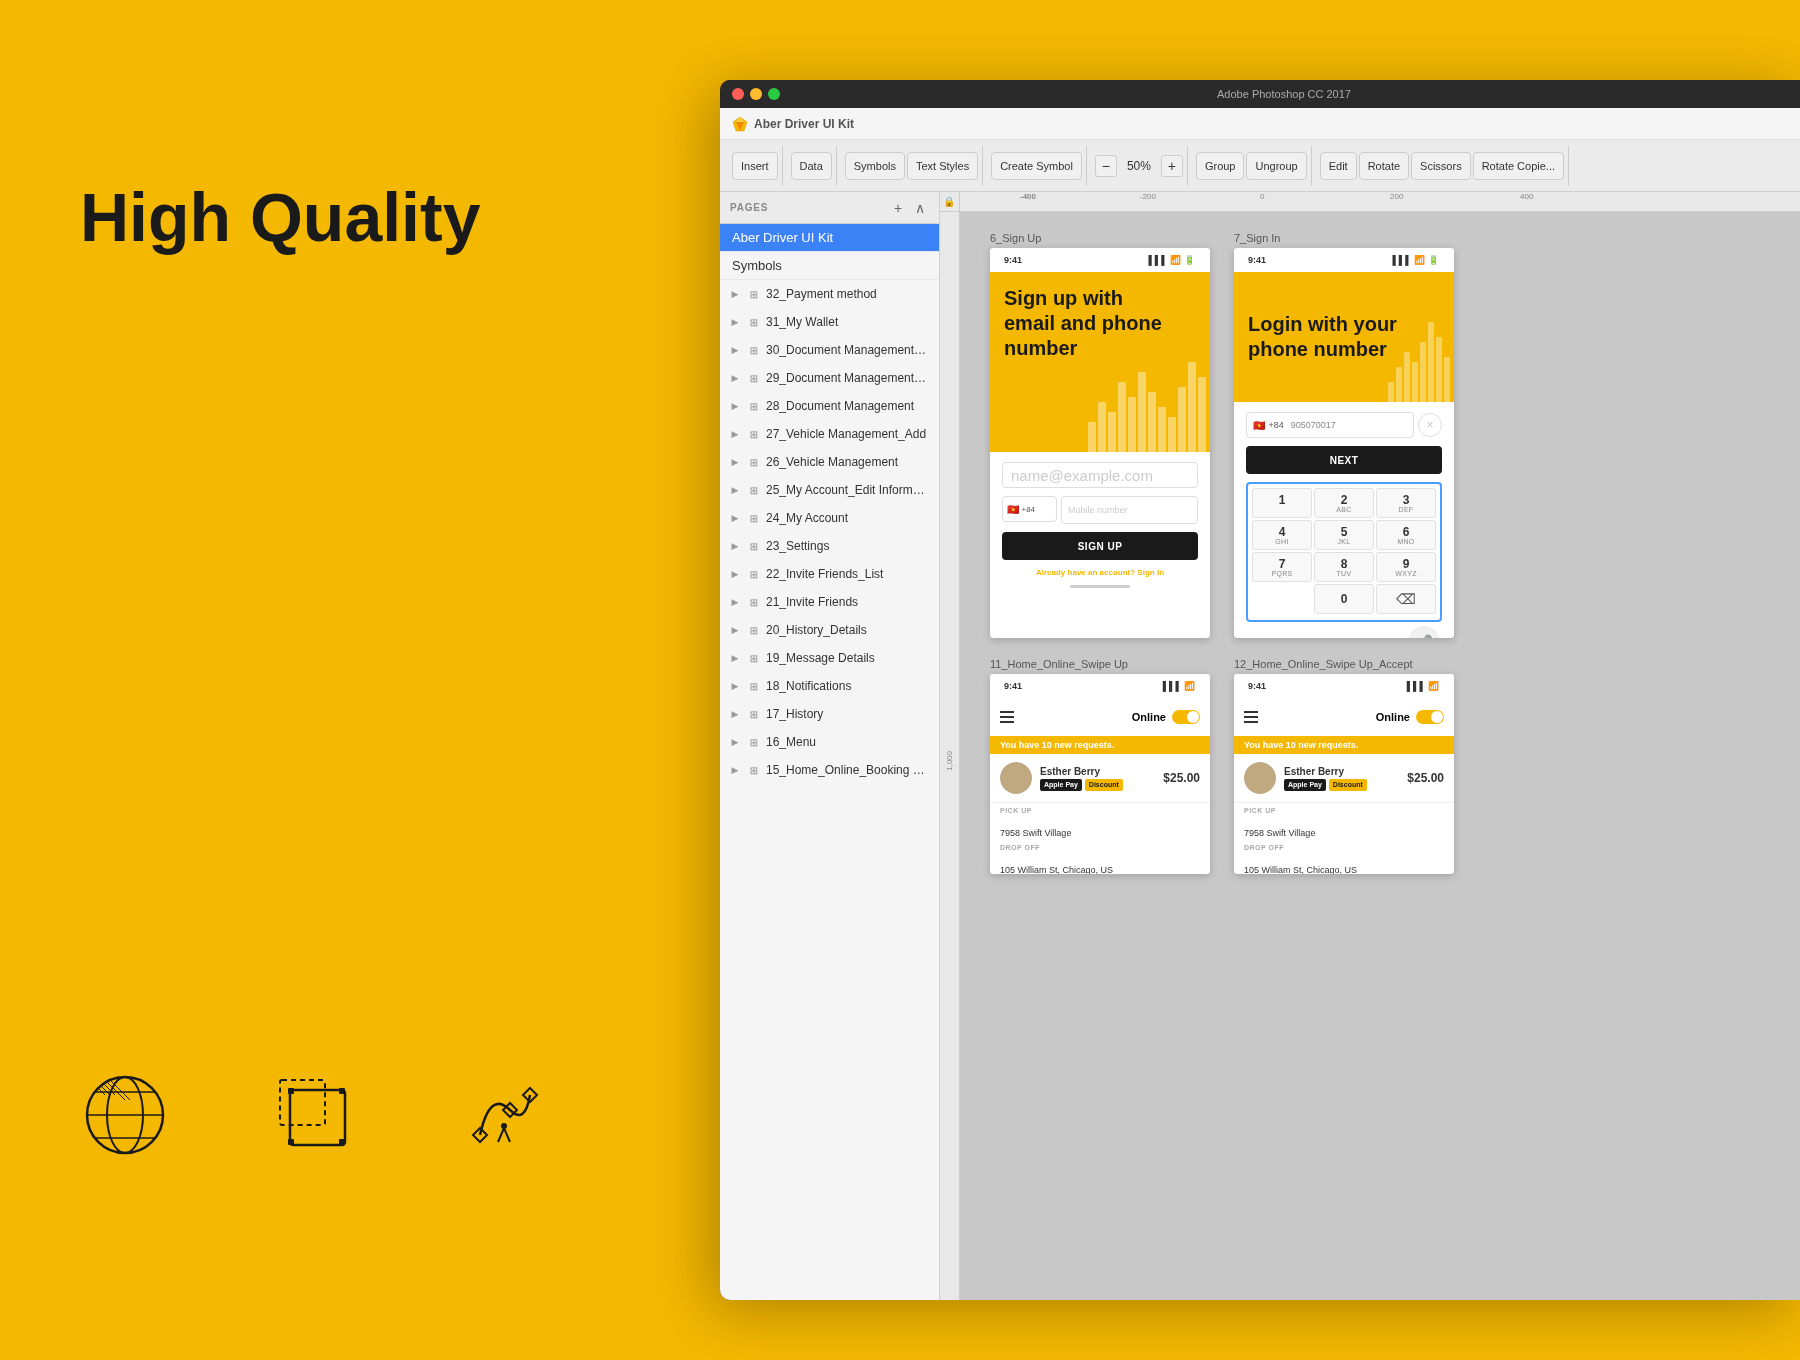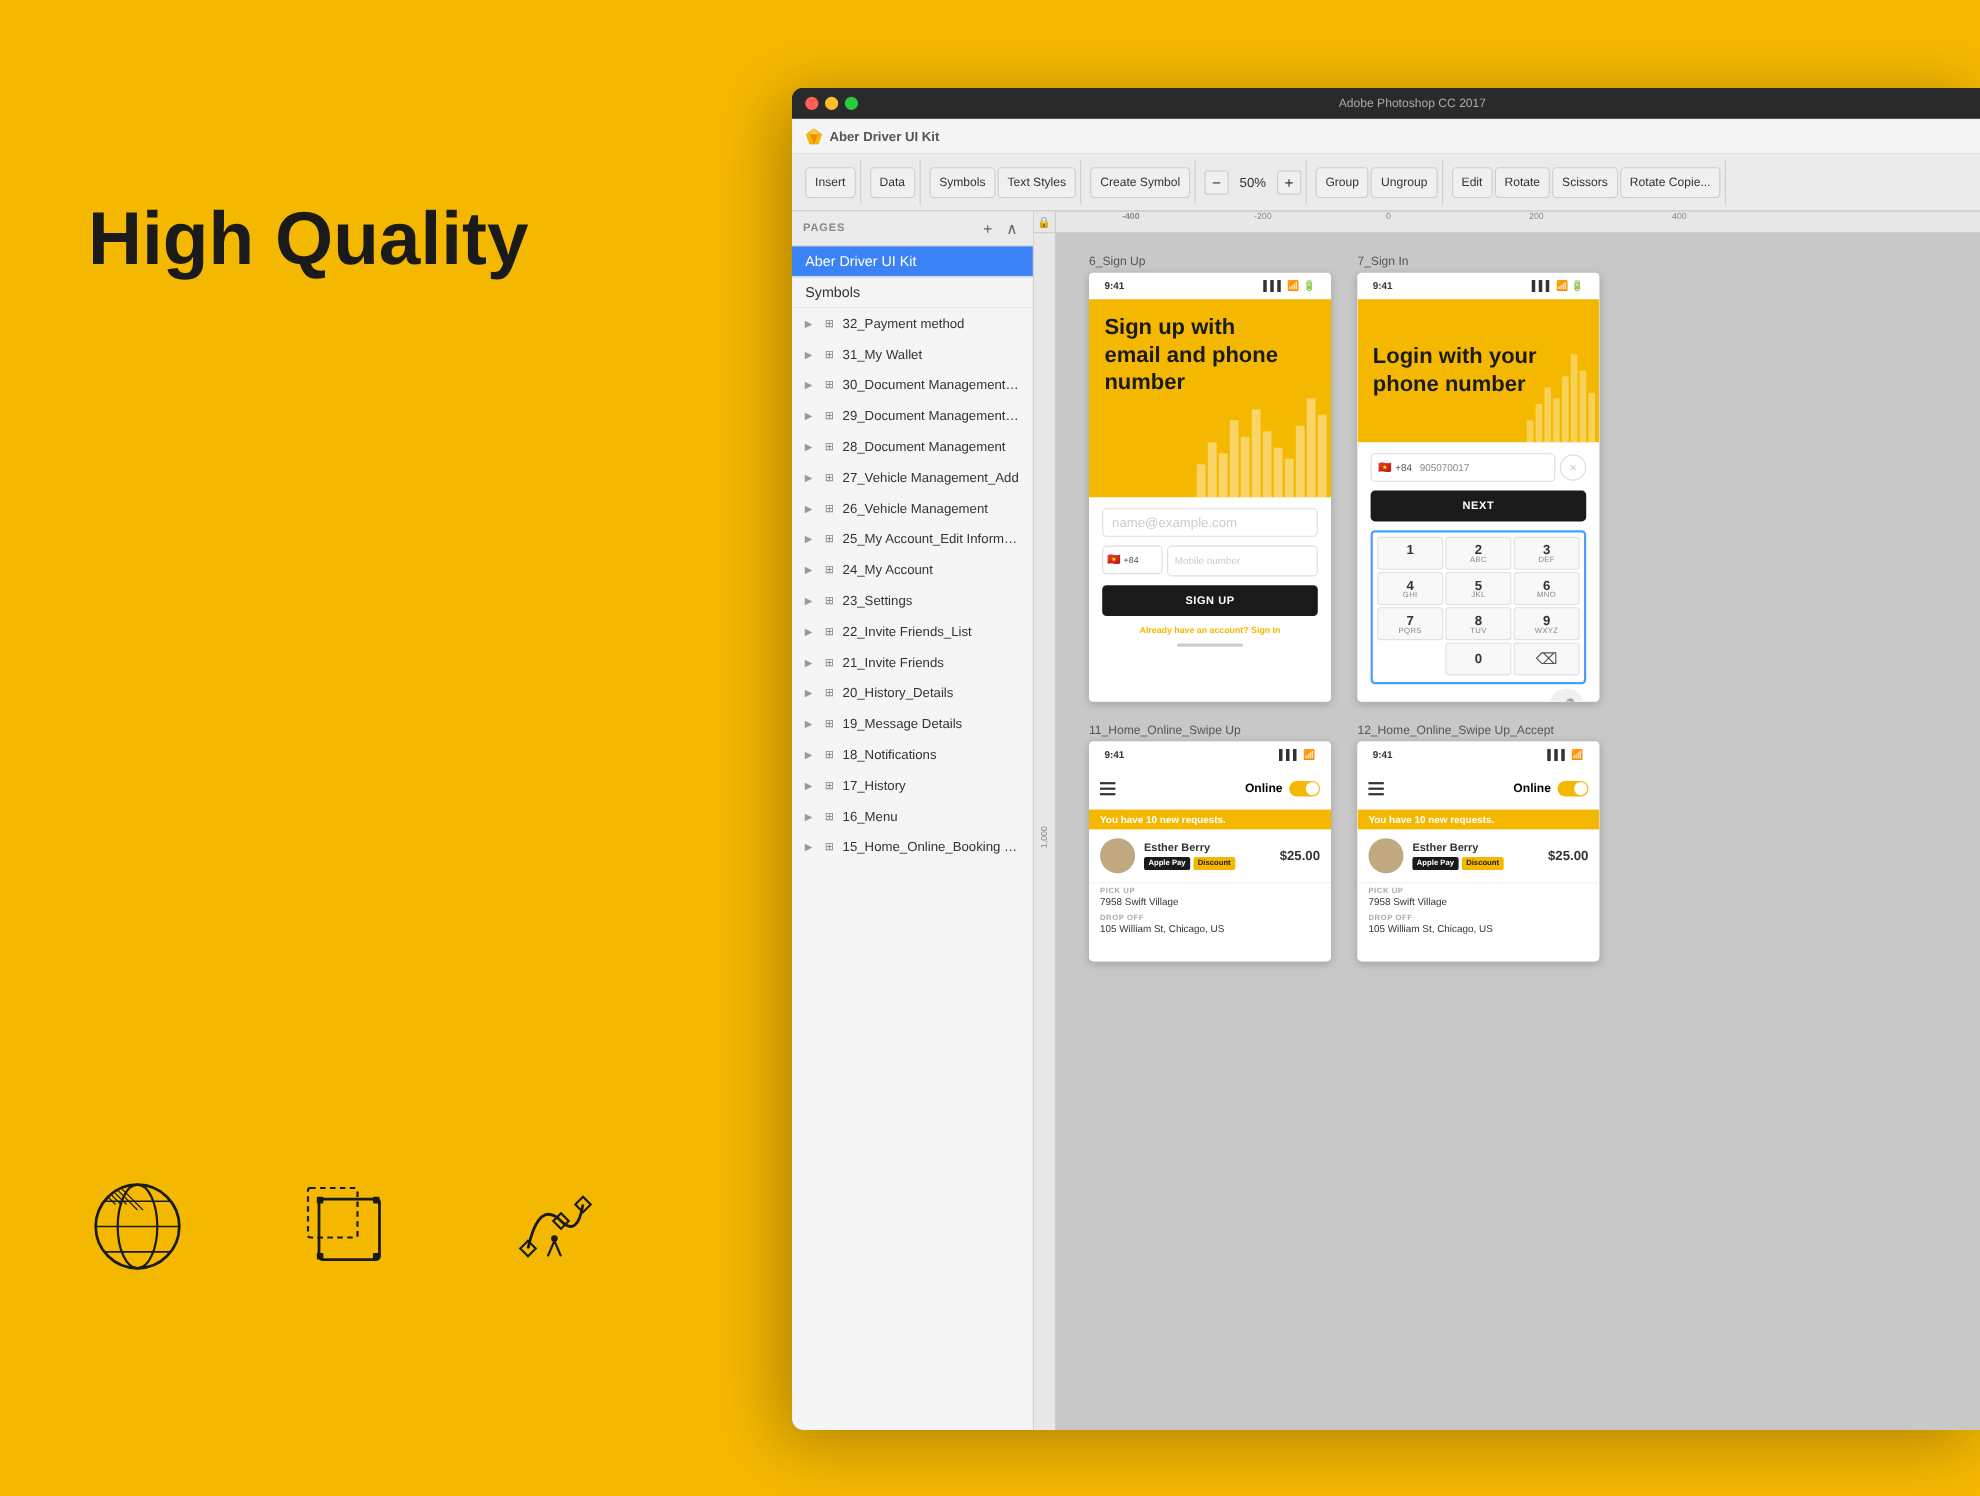--- a/index.html
+++ b/index.html
@@ -683,21 +683,21 @@
       color: #333;
     }
 
     .pickup-info {
       padding: 4px 10px;
     }
 
     .info-row {
       display: flex;
       flex-direction: column;
-      gap: 1px;
+      gap: 14px;
     }
 
     .info-label {
       font-size: 7px;
       color: #aaa;
       text-transform: uppercase;
       font-weight: 600;
       letter-spacing: 0.5px;
     }
 
@@ -951,21 +951,21 @@
                     <div class="chart-bar" style="height:45px;"></div>
                     <div class="chart-bar" style="height:35px;"></div>
                     <div class="chart-bar" style="height:65px;"></div>
                     <div class="chart-bar" style="height:90px;"></div>
                     <div class="chart-bar" style="height:75px;"></div>
                   </div>
                 </div>
 
                 <div class="signup-form">
                   <div class="form-input" style="display:flex;align-items:center;">
-                    <span style="font-size:12px;color:#ccc;">name@example.com</span>
+                    <span style="font-size:15px;color:#ccc;">name@example.com</span>
                   </div>
                   <div class="phone-input-row">
                     <div class="country-select">
                       <span style="font-size:10px;">🇻🇳</span>
                       <span style="font-size:8px;">+84</span>
                     </div>
                     <div class="phone-field" style="display:flex;align-items:center;">
                       <span style="font-size:9px;color:#ccc;">Mobile number</span>
                     </div>
                   </div>

